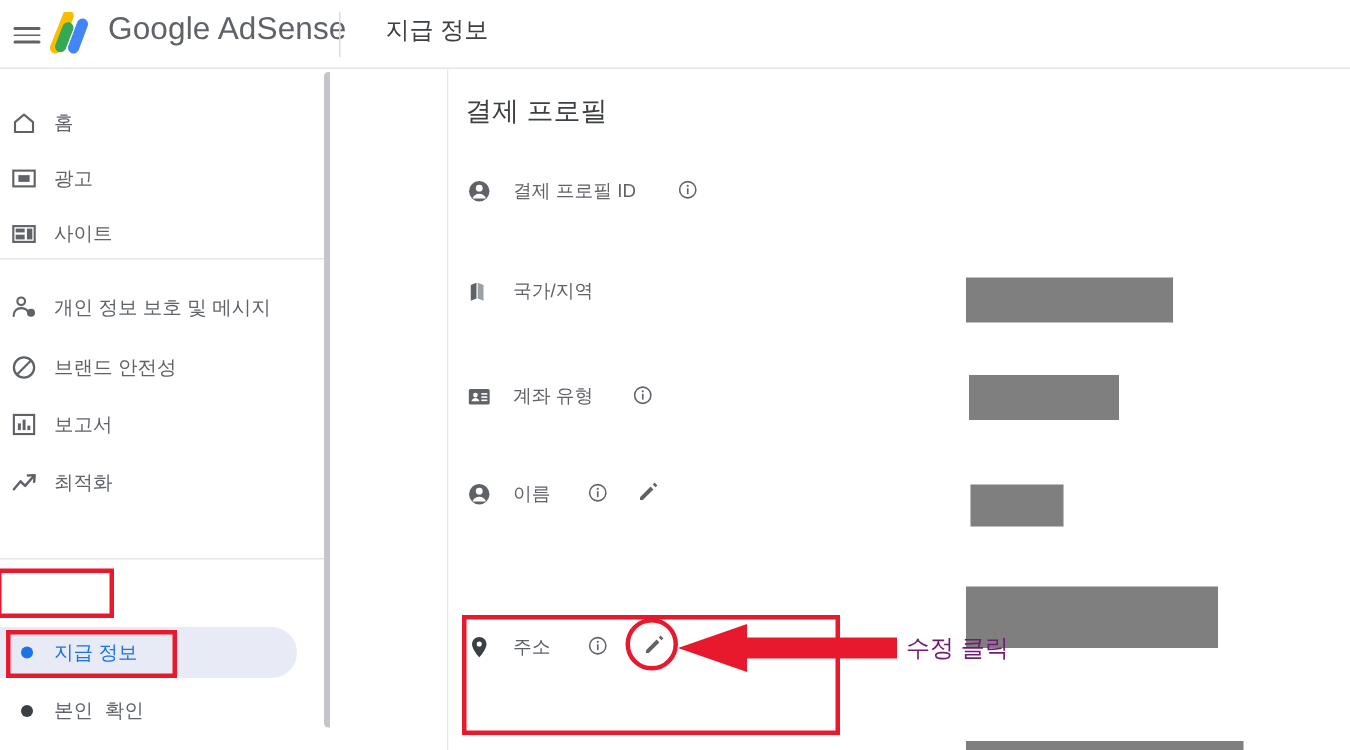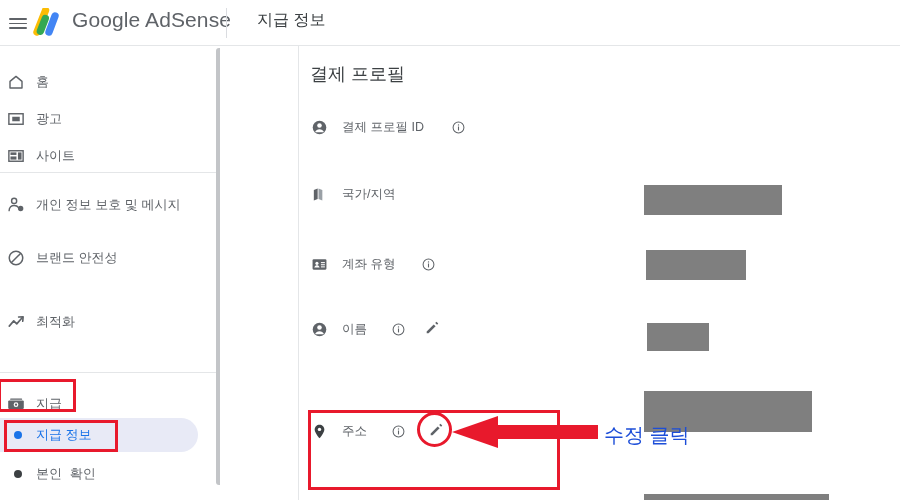--- a/index.html
+++ b/index.html
@@ -168,21 +168,21 @@
   .anno-circle {
     position: absolute;
     border: 3px solid #e8192c;
     border-radius: 50%;
     box-sizing: border-box;
     pointer-events: none;
   }
   .anno-arrow { position: absolute; pointer-events: none; }
   .anno-text {
     position: absolute;
-    font-size: 20px; color: #1d4ed8;
+    font-size: 16px; color: #701a75;
     white-space: nowrap;
     text-align: center;
   }
 </style>
 </head>
 <body>
 
 <div id="app">
 
   <div class="header">
@@ -245,53 +245,53 @@
         <svg width="18" height="18" viewBox="0 0 24 24">
           <rect x="2.5" y="5" width="19" height="14" fill="none" stroke="#5f6368" stroke-width="1.9"></rect>
           <rect x="4.6" y="7.2" width="8" height="3.4" fill="#5f6368"></rect>
           <rect x="4.6" y="12.6" width="8" height="4.2" fill="#5f6368"></rect>
           <rect x="14.6" y="7.2" width="4.8" height="9.6" fill="#5f6368"></rect>
         </svg>
       </span>
       <span class="nav-label">사이트</span>
     </div>
 
-    <div class="nav-item" style="top:194px">
+    <div class="nav-item" style="top:181px">
       <span class="nav-icon">
         <svg width="18" height="18" viewBox="0 0 24 24">
           <circle cx="12" cy="12" r="9" fill="none" stroke="#5f6368" stroke-width="2"></circle>
           <line x1="5.6" y1="18.4" x2="18.4" y2="5.6" stroke="#5f6368" stroke-width="2"></line>
         </svg>
       </span>
       <span class="nav-label">브랜드 안전성</span>
     </div>
 
+    <div class="nav-item" style="top:219px">
+      <span class="nav-icon">
+        <svg width="18" height="18" viewBox="0 0 24 24">
+          <rect x="3" y="3.5" width="18" height="17" fill="none" stroke="#5f6368" stroke-width="1.9"></rect>
+          <rect x="6.6" y="11" width="2.6" height="6" fill="#5f6368"></rect>
+          <rect x="10.8" y="7.6" width="2.6" height="9.4" fill="#5f6368"></rect>
+          <rect x="15" y="13" width="2.6" height="4" fill="#5f6368"></rect>
+        </svg>
+      </span>
+      <span class="nav-label">보고서</span>
+    </div>
 
     <div class="nav-item" style="top:258px">
       <span class="nav-icon">
         <svg width="18" height="18" viewBox="0 0 24 24">
           <path d="M3 17.5 L9 10.5 L13 14.5 L20.5 6" fill="none" stroke="#5f6368" stroke-width="2.2" stroke-linecap="round" stroke-linejoin="round"></path>
           <path d="M15.5 5.4 L21.5 5 L21 11" fill="none" stroke="#5f6368" stroke-width="2.2" stroke-linecap="round" stroke-linejoin="round"></path>
         </svg>
       </span>
       <span class="nav-label">최적화</span>
     </div>
 
 
-    <div class="nav-item" style="top:340px">
-      <span class="nav-icon">
-        <svg width="18" height="18" viewBox="0 0 24 24">
-          <rect x="1.6" y="7.2" width="20.8" height="11.4" rx="1.6" fill="#5f6368"></rect>
-          <ellipse cx="12" cy="12.9" rx="3.1" ry="3.1" fill="#ffffff"></ellipse>
-          <circle cx="12" cy="12.9" r="1.5" fill="#5f6368"></circle>
-          <rect x="4.2" y="4.6" width="16" height="1.7" rx="0.8" fill="#5f6368"></rect>
-        </svg>
-      </span>
-      <span class="nav-label">지급</span>
-    </div>
 
     <div class="sub-item selected" style="top:372px">
       <span class="sub-dot"></span>
       <span class="sub-label">지급 정보</span>
     </div>
 
     <div class="sub-item plain" style="top:411px; width:198px;">
       <span class="sub-dot"></span>
       <span class="sub-label">본인 확인</span>
     </div>

